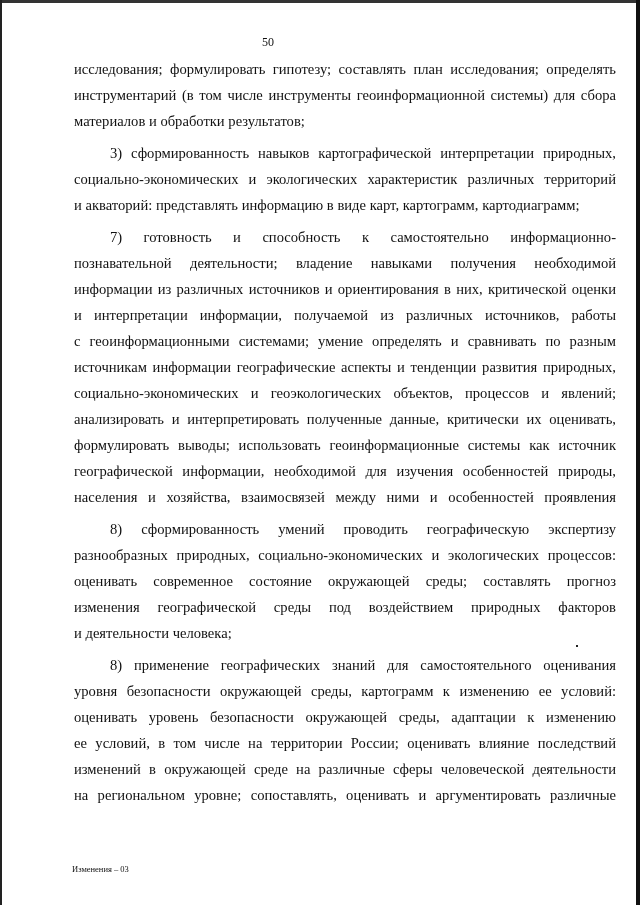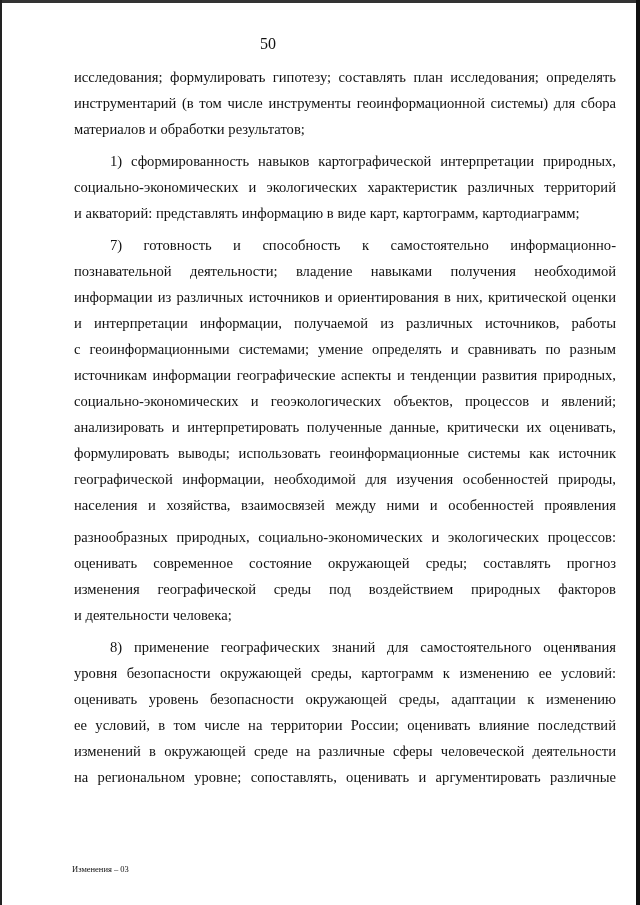--- a/index.html
+++ b/index.html
@@ -5,24 +5,24 @@
   html, body { margin: 0; padding: 0; }
   body {
     width: 640px; height: 905px; background: #ffffff; position: relative; overflow: hidden;
     font-family: "Liberation Serif", "DejaVu Serif", serif; color: #111;
   }
   .edge-left { position: absolute; left: 0; top: 0; width: 2px; height: 905px; background: #222; }
   .edge-right { position: absolute; right: 0; top: 0; width: 4px; height: 905px; background: #111; }
   .edge-top { position: absolute; left: 0; top: 0; width: 640px; height: 3px; background: #333; }
   .page-number {
     position: absolute; top: 35px; left: 0; width: 536px; text-align: center;
-    font-size: 16px;
+    font-size: 12px;
   }
   .body-text {
-    position: absolute; left: 74px; top: 64px; width: 542px;
+    position: absolute; left: 74px; top: 56px; width: 542px;
   }
   .line {
     font-size: 14.6px; height: 26px; line-height: 26px; white-space: nowrap;
     text-align: justify; text-align-last: justify; overflow: hidden;
   }
   .line.last { text-align-last: left; }
   .line.indent { padding-left: 36px; }
   .para-gap { height: 6px; }
   .footer {
     position: absolute; left: 72px; top: 864px; font-size: 8.5px; font-family: Liberation Serif, serif;
@@ -41,21 +41,21 @@
 <div class="body-text">
 
   <div>
     <div class="line">исследования; формулировать гипотезу; составлять план исследования; определять</div>
     <div class="line">инструментарий (в том числе инструменты геоинформационной системы) для сбора</div>
     <div class="line last">материалов и обработки результатов;</div>
   </div>
   <div class="para-gap"></div>
 
   <div>
-    <div class="line indent">1) сформированность навыков картографической интерпретации природных,</div>
+    <div class="line indent">3) сформированность навыков картографической интерпретации природных,</div>
     <div class="line">социально-экономических и экологических характеристик различных территорий</div>
     <div class="line last">и акваторий: представлять информацию в виде карт, картограмм, картодиаграмм;</div>
   </div>
   <div class="para-gap"></div>
 
   <div>
     <div class="line indent">7) готовность и способность к самостоятельно информационно-</div>
     <div class="line">познавательной деятельности; владение навыками получения необходимой</div>
     <div class="line">информации из различных источников и ориентирования в них, критической оценки</div>
     <div class="line">и интерпретации информации, получаемой из различных источников, работы</div>
@@ -63,20 +63,21 @@
     <div class="line">источникам информации географические аспекты и тенденции развития природных,</div>
     <div class="line">социально-экономических и геоэкологических объектов, процессов и явлений;</div>
     <div class="line">анализировать и интерпретировать полученные данные, критически их оценивать,</div>
     <div class="line">формулировать выводы; использовать геоинформационные системы как источник</div>
     <div class="line">географической информации, необходимой для изучения особенностей природы,</div>
     <div class="line">населения и хозяйства, взаимосвязей между ними и особенностей проявления</div>
   </div>
   <div class="para-gap"></div>
 
   <div>
+    <div class="line indent">8) сформированность умений проводить географическую экспертизу</div>
     <div class="line">разнообразных природных, социально-экономических и экологических процессов:</div>
     <div class="line">оценивать современное состояние окружающей среды; составлять прогноз</div>
     <div class="line">изменения географической среды под воздействием природных факторов</div>
     <div class="line last">и деятельности человека;</div>
   </div>
   <div class="para-gap"></div>
 
   <div>
     <div class="line indent">8) применение географических знаний для самостоятельного оценивания</div>
     <div class="line">уровня безопасности окружающей среды, картограмм к изменению ее условий:</div>

